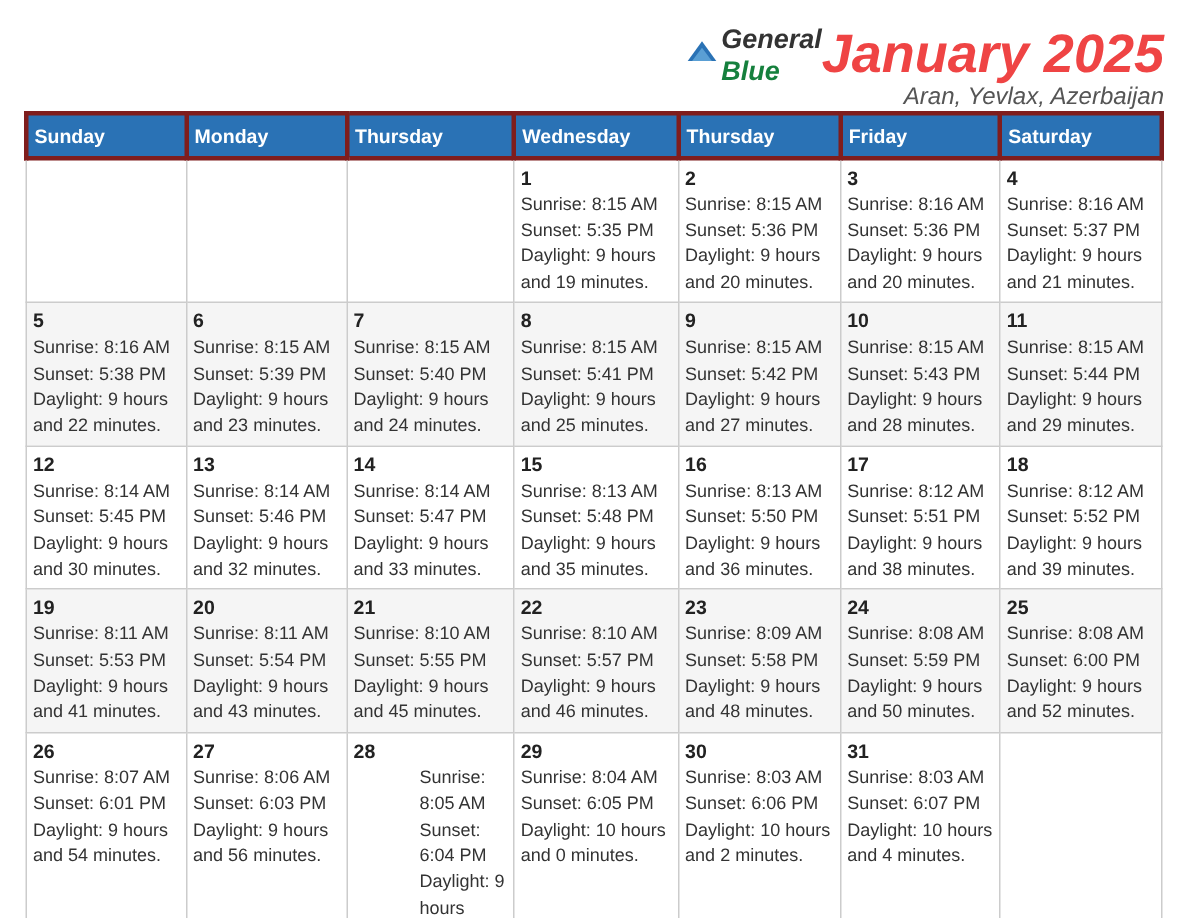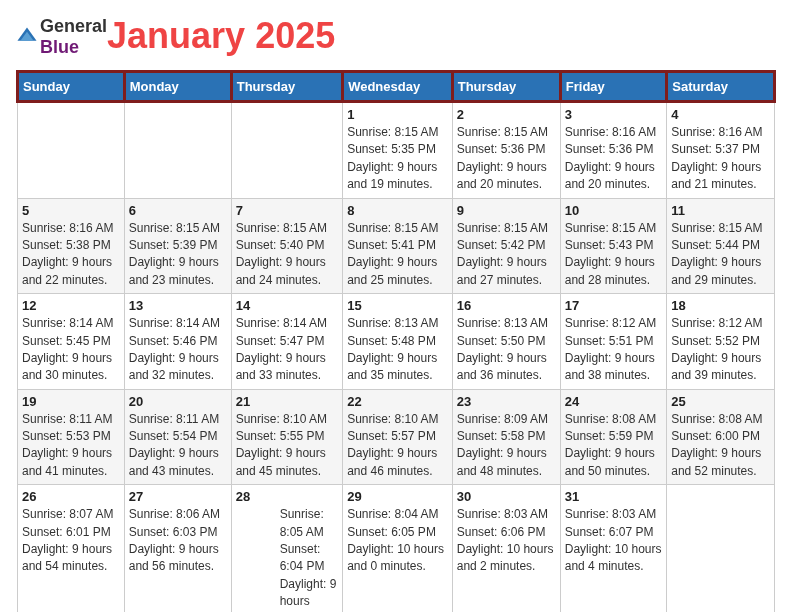--- a/index.html
+++ b/index.html
@@ -5,38 +5,38 @@
     * { box-sizing: border-box; margin: 0; padding: 0; }
     body {
       font-family: Arial, sans-serif;
       background: #fff;
       width: 792px;
       min-height: 612px;
       padding: 16px;
     }
     .header {
       display: flex;
-      justify-content: flex-start;
+      justify-content: flex-end;
       align-items: flex-start;
-      margin-bottom: 12px;
+      font-style: italic;
     }
     .logo {
       display: flex;
       align-items: center;
       gap: 2px;
     }
     .logo-text-general {
       font-size: 18px;
       font-weight: bold;
       color: #333;
     }
     .logo-text-blue {
       font-size: 18px;
       font-weight: bold;
-      color: #701a75;
+      color: #15803d;
     }
     .logo-icon {
       width: 22px;
       height: 22px;
     }
     .title-block {
       text-align: right;
     }
     .calendar-title {
       font-size: 36px;
@@ -97,20 +97,21 @@
       <polygon points="15,2 28,20 2,20" fill="#2a72b5"></polygon>
       <polygon points="15,8 24,20 6,20" fill="#5a9fd4"></polygon>
     </svg>
     <div>
       <span class="logo-text-general">General</span><br>
       <span class="logo-text-blue">Blue</span>
     </div>
   </div>
   <div class="title-block">
     <div class="calendar-title">January 2025</div>
+    <div class="calendar-subtitle">Aran, Yevlax, Azerbaijan</div>
   </div>
 </div>
 
 <table>
   <thead>
     <tr>
     <th>Sunday</th>
         <th>Monday</th>
         <th>Thursday</th>
         <th>Wednesday</th>

